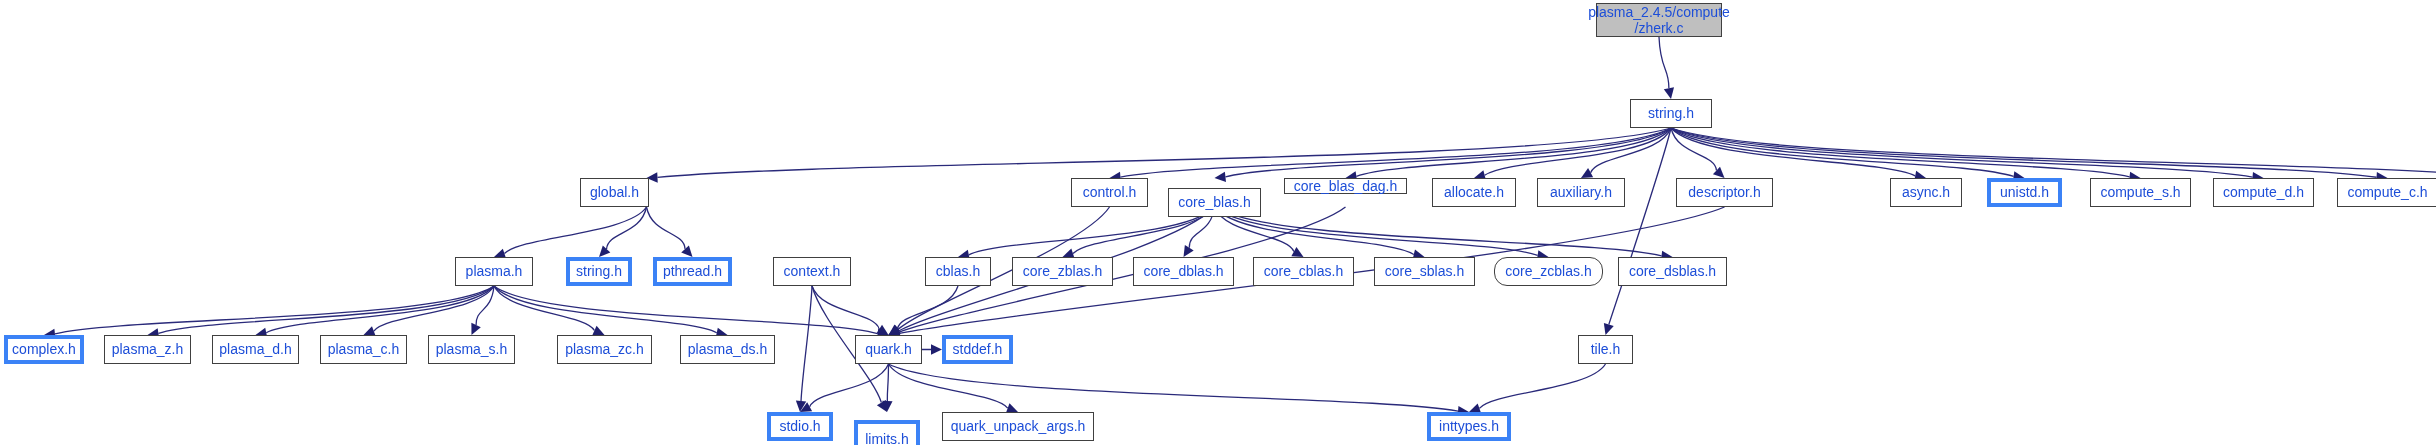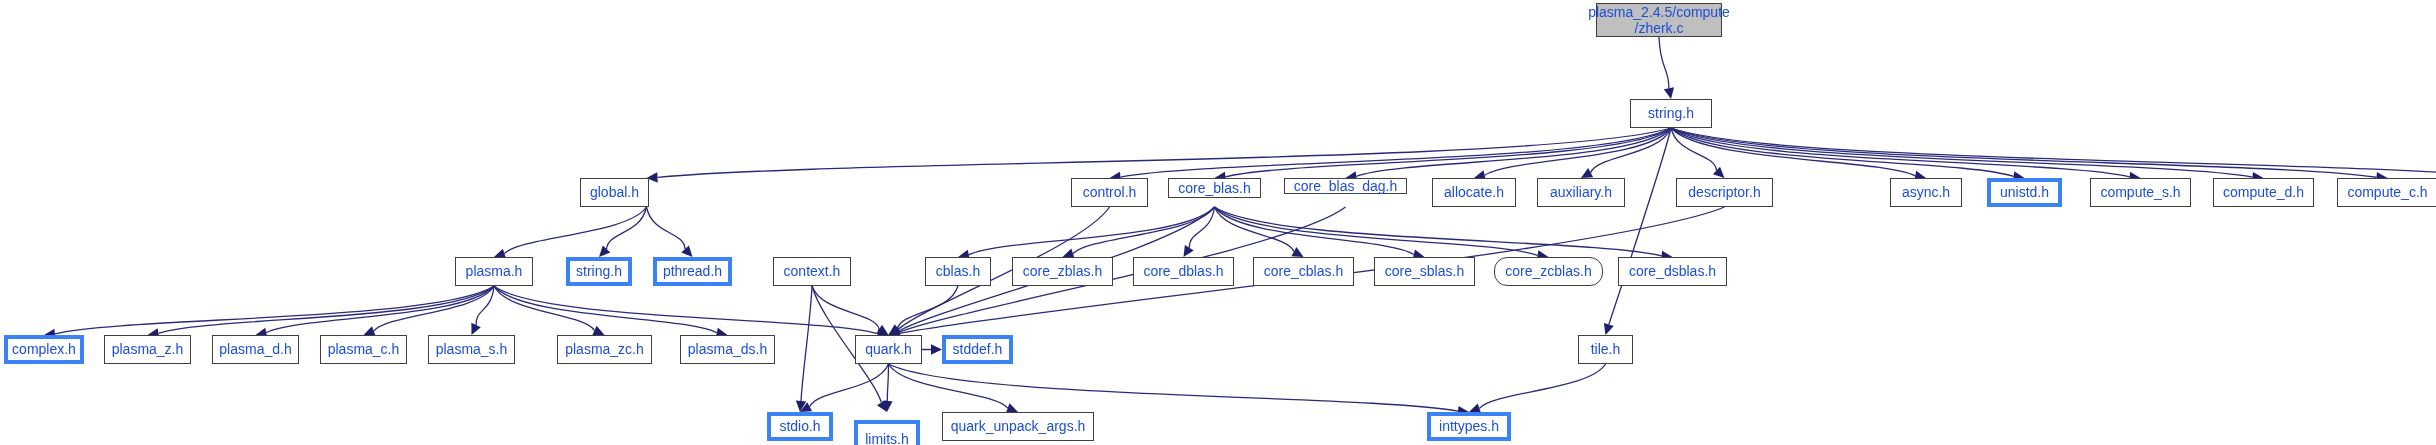--- a/index.html
+++ b/index.html
@@ -155,21 +155,21 @@
       <polygon class="edge-head" points="1469,412 1457.6089010912144,416.2758467758167 1458.4659245837413,405.9112189130685"></polygon>
       <path class="edge-path" d="M 1605.5 364 C 1589.12 390.4, 1493.57 391.55091084068385, 1479.3770972968052 408.35091084068387"></path>
       <polygon class="edge-head" points="1469,412 1477.652073330583,403.4453739367396 1481.1021212630274,413.25644774462813"></polygon>
     </svg>
   <div id="node-layer">
       <div class="node-box root" style="left: 1596px; top: 3px; width: 126px; height: 34px;">plasma_2.4.5/compute
 /zherk.c</div>
       <div class="node-box" style="left: 1630px; top: 99px; width: 82px; height: 29px;">string.h</div>
       <div class="node-box" style="left: 580px; top: 178px; width: 69px; height: 29px;">global.h</div>
       <div class="node-box" style="left: 1071px; top: 178px; width: 77px; height: 29px;">control.h</div>
-      <div class="node-box" style="left: 1168px; top: 178px; width: 93px; height: 20px;">core_blas.h</div>
+      <div class="node-box" style="left: 1168px; top: 188px; width: 93px; height: 29px;">core_blas.h</div>
       <div class="node-box" style="left: 1284px; top: 178px; width: 123px; height: 16px;">core_blas_dag.h</div>
       <div class="node-box" style="left: 1432px; top: 178px; width: 84px; height: 29px;">allocate.h</div>
       <div class="node-box" style="left: 1537px; top: 178px; width: 88px; height: 29px;">auxiliary.h</div>
       <div class="node-box" style="left: 1676px; top: 178px; width: 97px; height: 29px;">descriptor.h</div>
       <div class="node-box" style="left: 1890px; top: 178px; width: 72px; height: 29px;">async.h</div>
       <div class="node-box ext" style="left: 1987px; top: 178px; width: 75px; height: 29px;">unistd.h</div>
       <div class="node-box" style="left: 2090px; top: 178px; width: 101px; height: 29px;">compute_s.h</div>
       <div class="node-box" style="left: 2213px; top: 178px; width: 101px; height: 29px;">compute_d.h</div>
       <div class="node-box" style="left: 2337px; top: 178px; width: 101px; height: 29px;">compute_c.h</div>
       <div class="node-box" style="left: 455px; top: 257px; width: 78px; height: 29px;">plasma.h</div>

